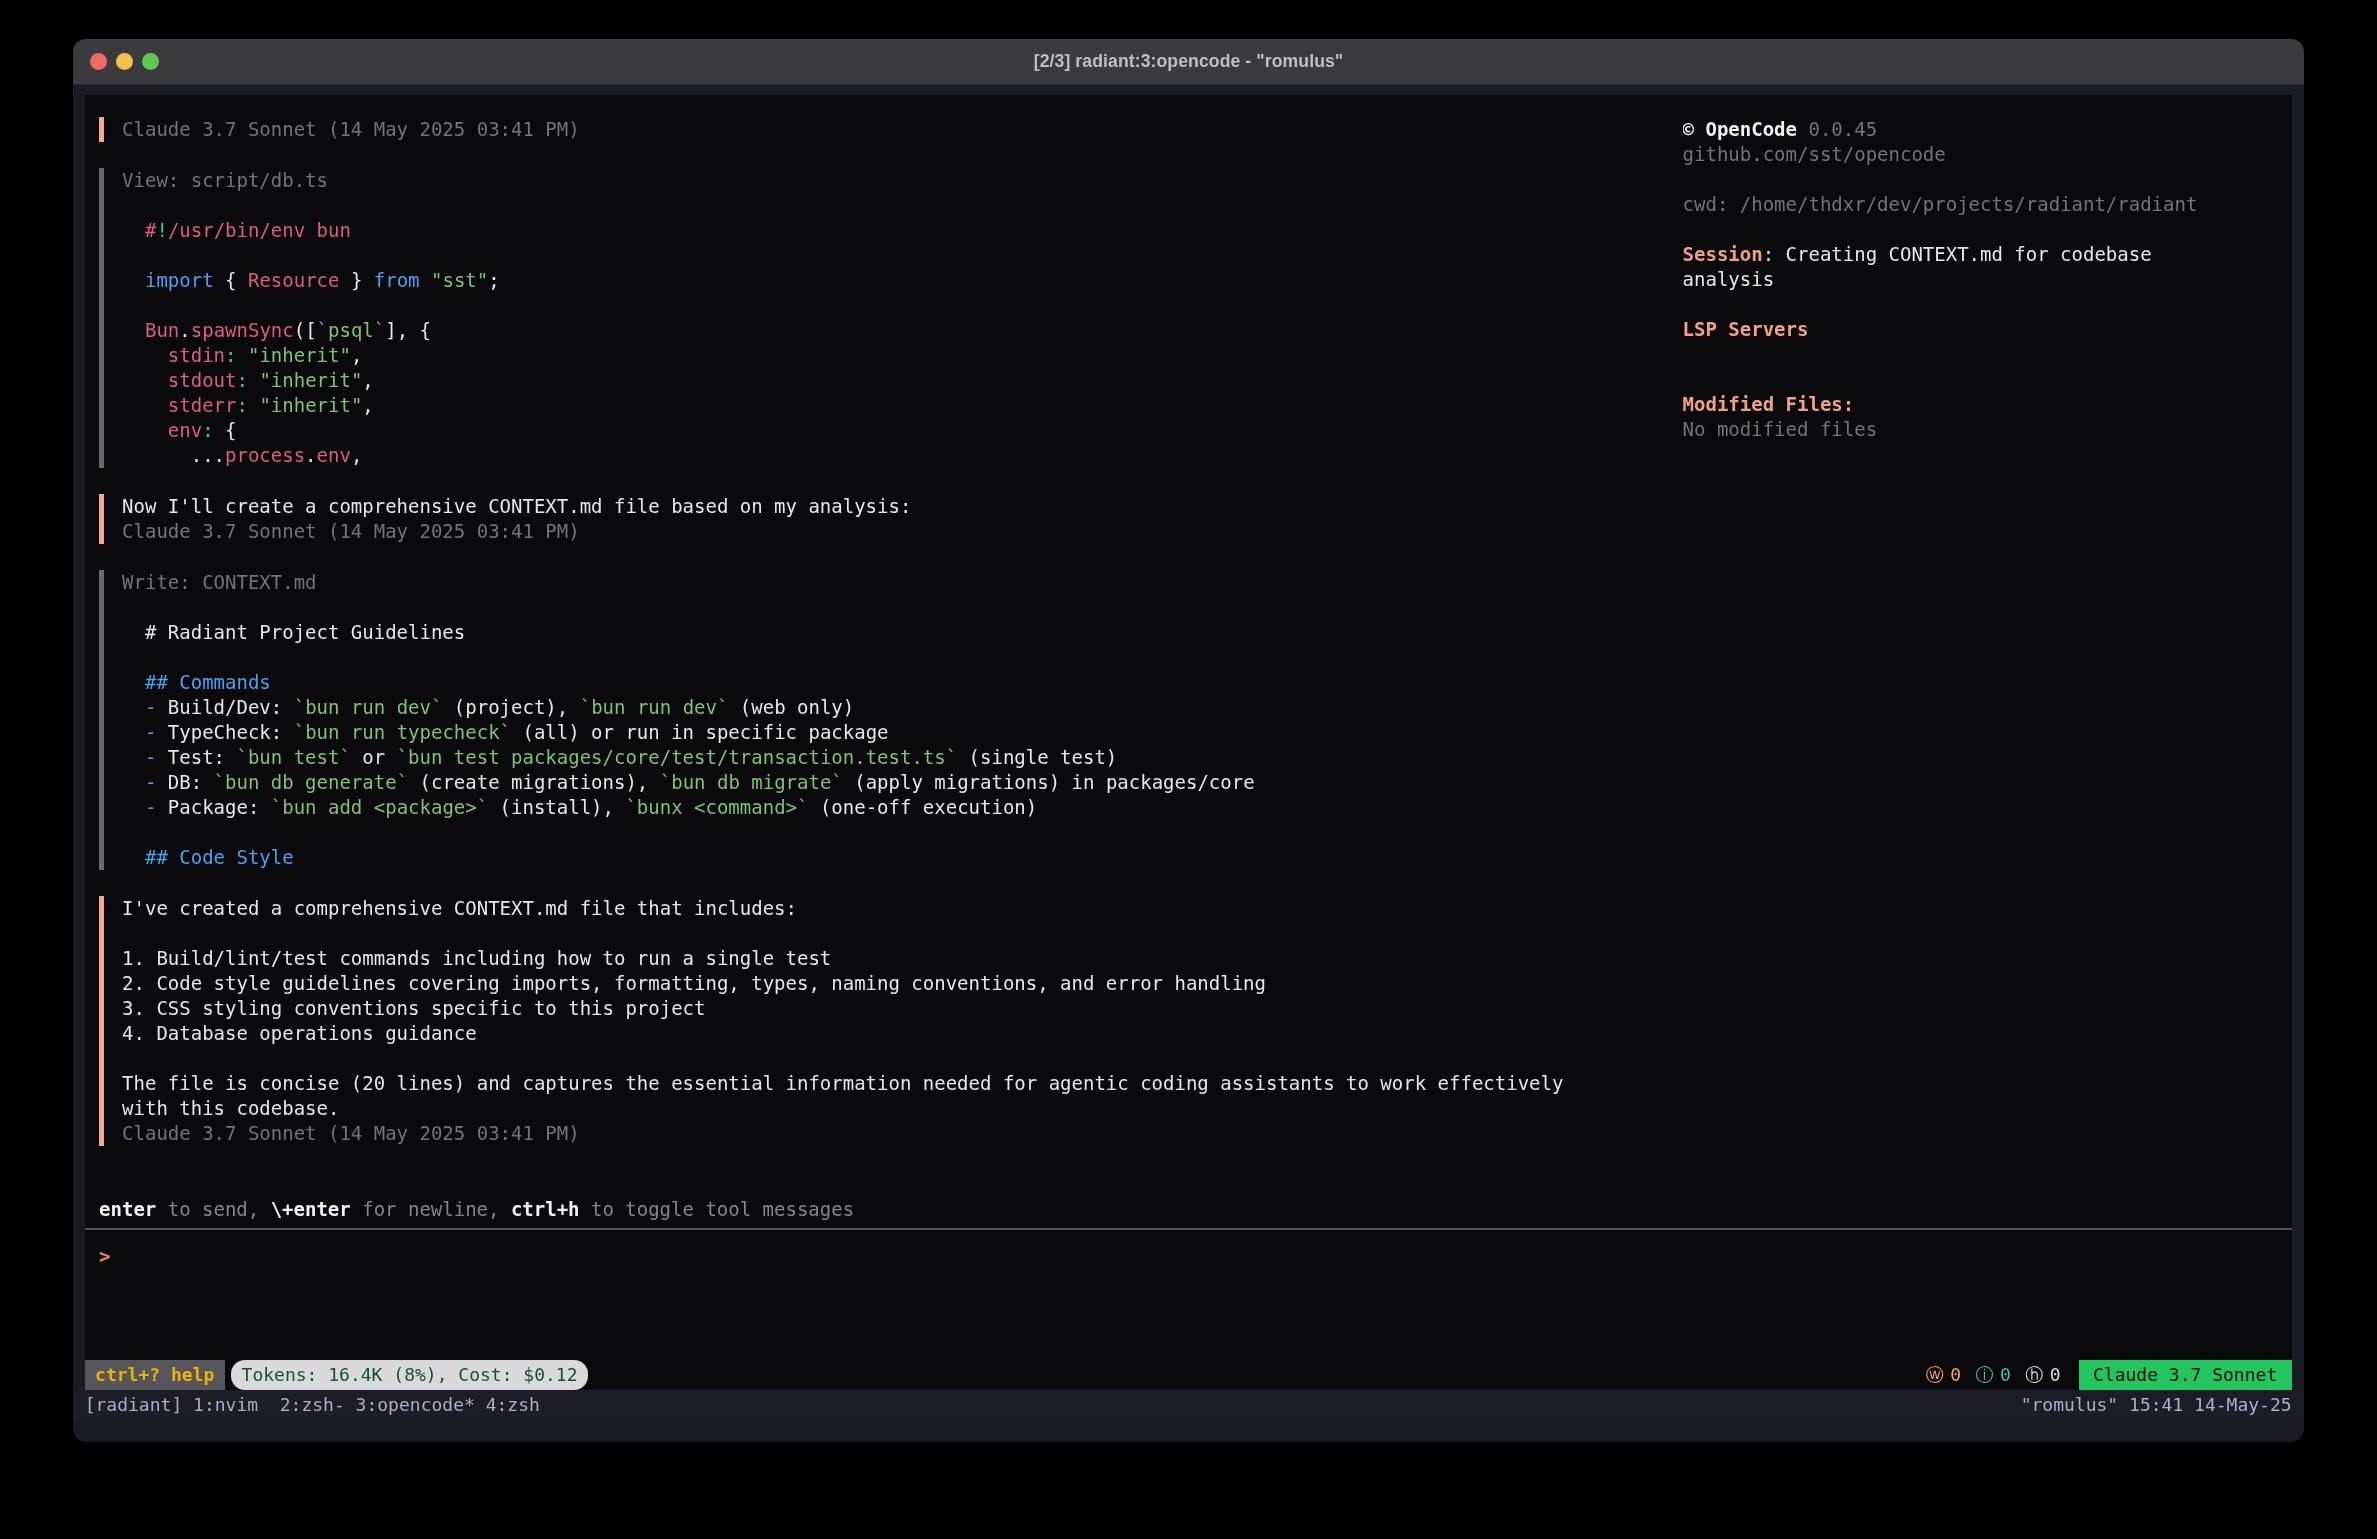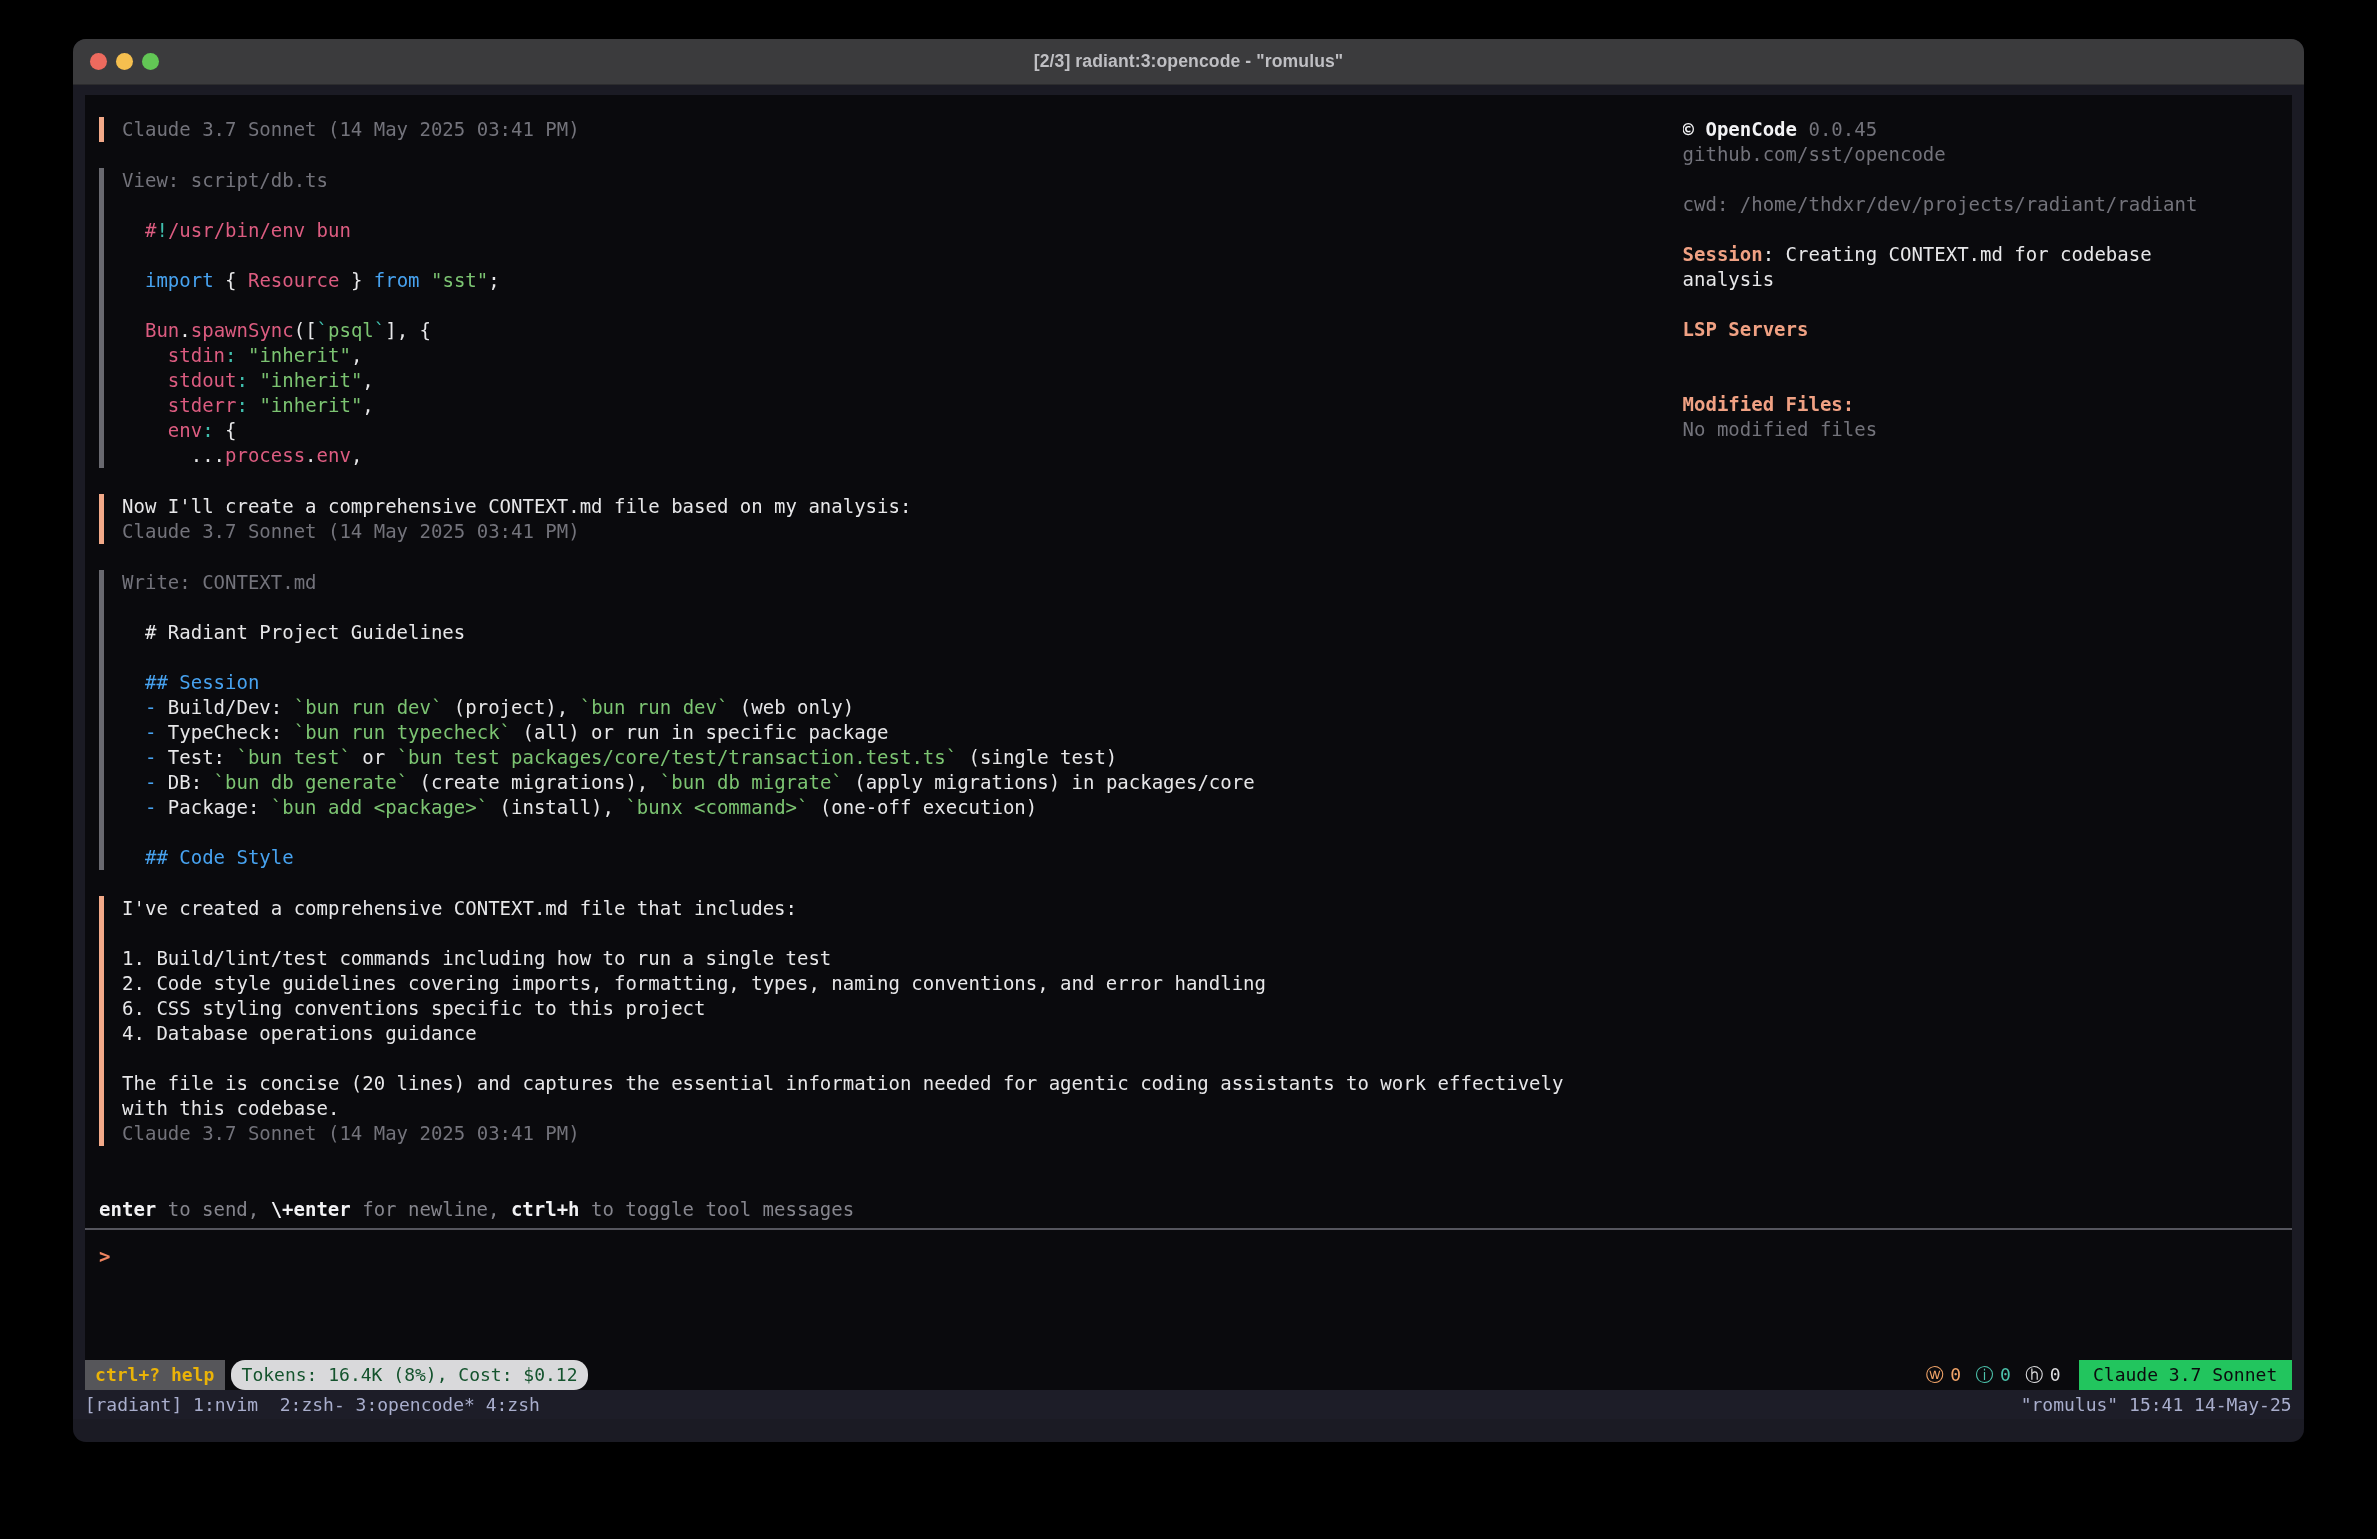--- a/index.html
+++ b/index.html
@@ -118,35 +118,35 @@
           </div>
           <div class="block message">
             <div class="line"><span class="c-w">Now I'll create a comprehensive CONTEXT.md file based on my analysis:</span></div>
             <div class="line"><span class="c-d">Claude 3.7 Sonnet (14 May 2025 03:41 PM)</span></div>
           </div>
           <div class="block tool">
             <div class="line"><span class="c-d">Write: CONTEXT.md</span></div>
             <div class="line">&nbsp;</div>
             <div class="line"><span class="c-w">  # Radiant Project Guidelines</span></div>
             <div class="line">&nbsp;</div>
-            <div class="line"><span class="c-blue">  ## Session</span></div>
+            <div class="line"><span class="c-blue">  ## Commands</span></div>
             <div class="line"><span class="c-blue">  - </span><span class="c-w">Build/Dev: </span><span class="c-green">`bun run dev`</span><span class="c-w"> (project), </span><span class="c-green">`bun run dev`</span><span class="c-w"> (web only)</span></div>
             <div class="line"><span class="c-blue">  - </span><span class="c-w">TypeCheck: </span><span class="c-green">`bun run typecheck`</span><span class="c-w"> (all) or run in specific package</span></div>
             <div class="line"><span class="c-blue">  - </span><span class="c-w">Test: </span><span class="c-green">`bun test`</span><span class="c-w"> or </span><span class="c-green">`bun test packages/core/test/transaction.test.ts`</span><span class="c-w"> (single test)</span></div>
             <div class="line"><span class="c-blue">  - </span><span class="c-w">DB: </span><span class="c-green">`bun db generate`</span><span class="c-w"> (create migrations), </span><span class="c-green">`bun db migrate`</span><span class="c-w"> (apply migrations) in packages/core</span></div>
             <div class="line"><span class="c-blue">  - </span><span class="c-w">Package: </span><span class="c-green">`bun add &lt;package&gt;`</span><span class="c-w"> (install), </span><span class="c-green">`bunx &lt;command&gt;`</span><span class="c-w"> (one-off execution)</span></div>
             <div class="line">&nbsp;</div>
             <div class="line"><span class="c-blue">  ## Code Style</span></div>
           </div>
           <div class="block message">
             <div class="line"><span class="c-w">I've created a comprehensive CONTEXT.md file that includes:</span></div>
             <div class="line">&nbsp;</div>
             <div class="line"><span class="c-w">1. Build/lint/test commands including how to run a single test</span></div>
             <div class="line"><span class="c-w">2. Code style guidelines covering imports, formatting, types, naming conventions, and error handling</span></div>
-            <div class="line"><span class="c-w">6. CSS styling conventions specific to this project</span></div>
+            <div class="line"><span class="c-w">3. CSS styling conventions specific to this project</span></div>
             <div class="line"><span class="c-w">4. Database operations guidance</span></div>
             <div class="line">&nbsp;</div>
             <div class="line"><span class="c-w">The file is concise (20 lines) and captures the essential information needed for agentic coding assistants to work effectively</span></div>
             <div class="line"><span class="c-w">with this codebase.</span></div>
             <div class="line"><span class="c-d">Claude 3.7 Sonnet (14 May 2025 03:41 PM)</span></div>
           </div>
         </div>
       <div class="sidebar" id="sidebar">
           <div class="line"><span class="c-wb">© OpenCode</span><span class="c-d"> 0.0.45</span></div>
           <div class="line"><span class="c-d">github.com/sst/opencode</span></div>

